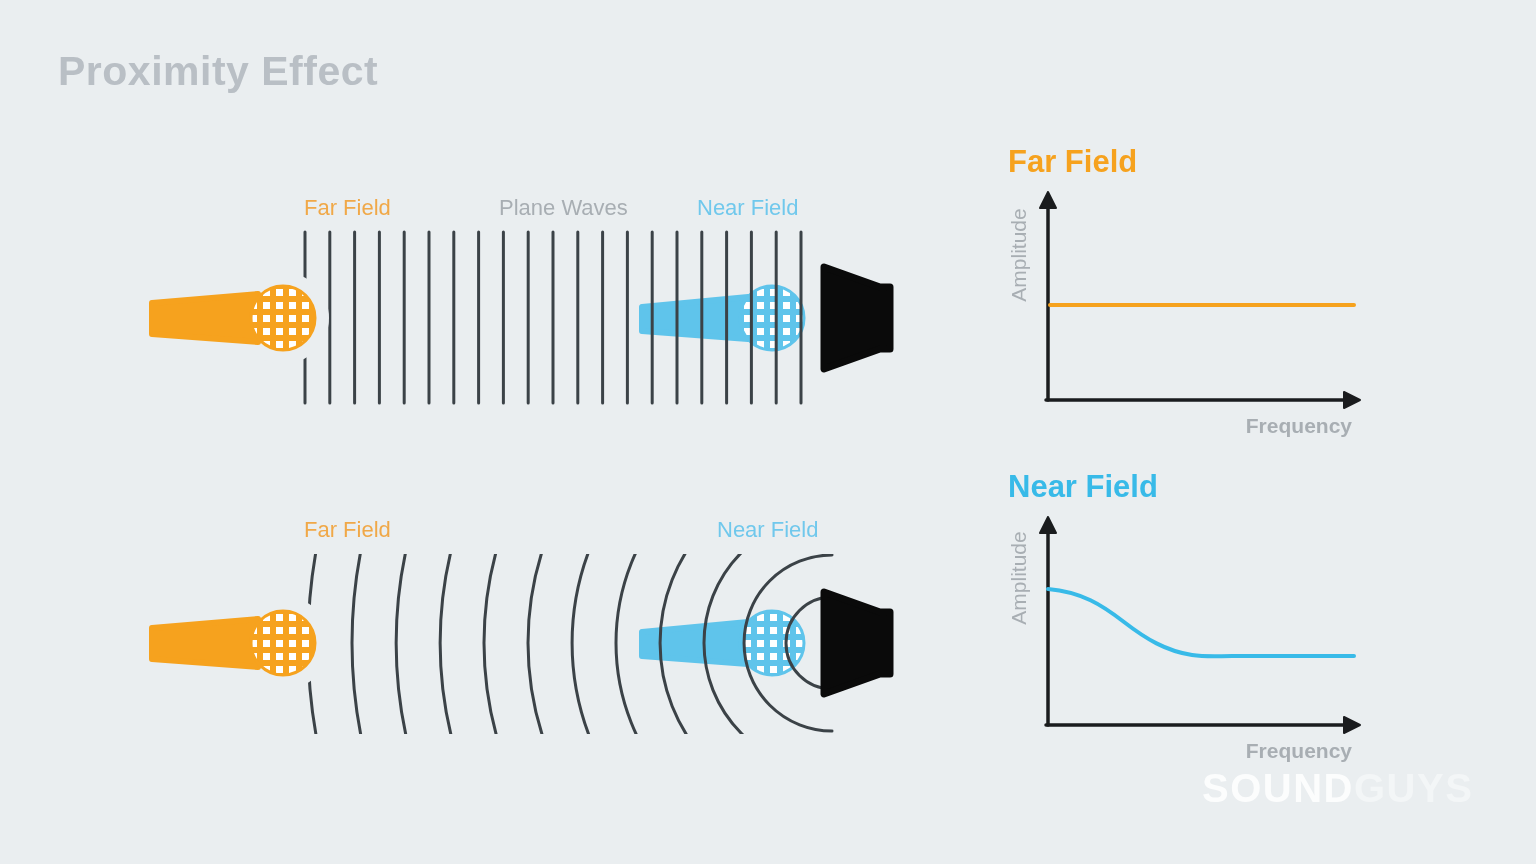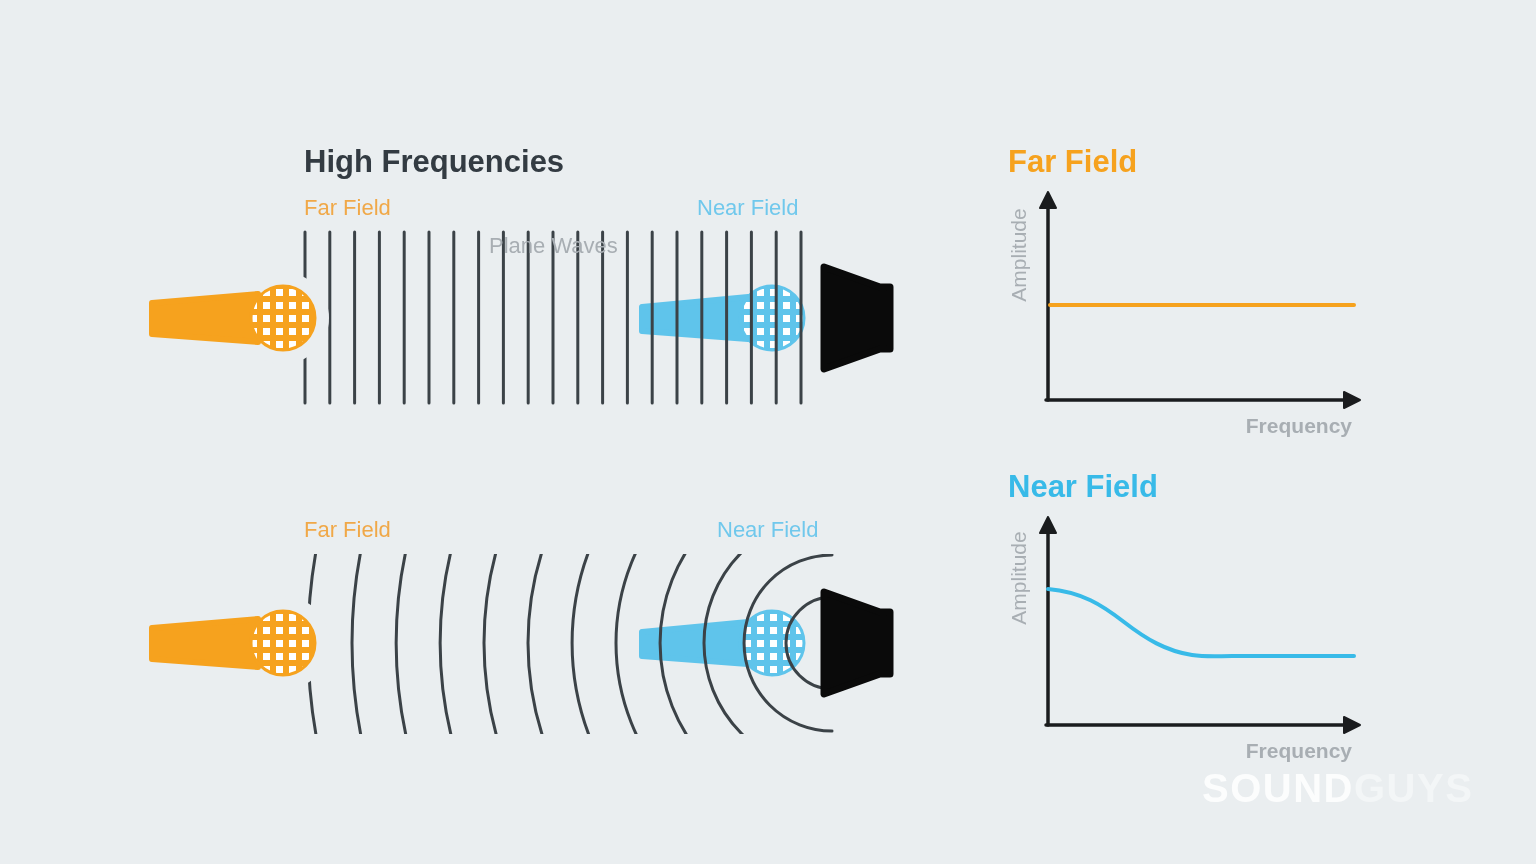--- a/index.html
+++ b/index.html
@@ -126,24 +126,24 @@
 
     <g>
       <line class="axis-line" x1="1048" y1="530" x2="1048" y2="725"></line>
       <line class="axis-line" x1="1046" y1="725" x2="1348" y2="725"></line>
       <polygon class="axis-arrow" points="1048,517 1040,533 1056,533"></polygon>
       <polygon class="axis-arrow" points="1360,725 1344,717 1344,733"></polygon>
       <path d="M1048 589 C1082 592 1102 605 1124 622 C1146 639 1166 651 1192 655 C1206 657 1218 656 1232 656 L1354 656" fill="none" stroke="var(--c-blue-strong)" stroke-width="4" stroke-linecap="round"></path>
     </g>
   </svg>
 
+  <div class="abs page-title">Proximity Effect</div>
 
-  <div class="abs section-title" style="left:304px;top:144px;">High Frequencies</div>
   <div class="abs row-label lab-orange" style="left:304px;top:195px;">Far Field</div>
-  <div class="abs row-label lab-gray" style="left:489px;top:195px;margin-top:38px;">Plane Waves</div>
+  <div class="abs row-label lab-gray" style="left:499px;top:195px;">Plane Waves</div>
   <div class="abs row-label lab-blue" style="left:697px;top:195px;">Near Field</div>
 
   <div class="abs row-label lab-orange" style="left:304px;top:517px;">Far Field</div>
   <div class="abs row-label lab-blue" style="left:717px;top:517px;">Near Field</div>
 
   <div class="abs chart-title orange" style="left:1008px;top:144px;">Far Field</div>
   <div class="v-label" style="left:1019px;top:255px;">Amplitude</div>
   <div class="freq-label" style="left:1152px;top:414px;">Frequency</div>
 
   <div class="abs chart-title blue" style="left:1008px;top:469px;">Near Field</div>

